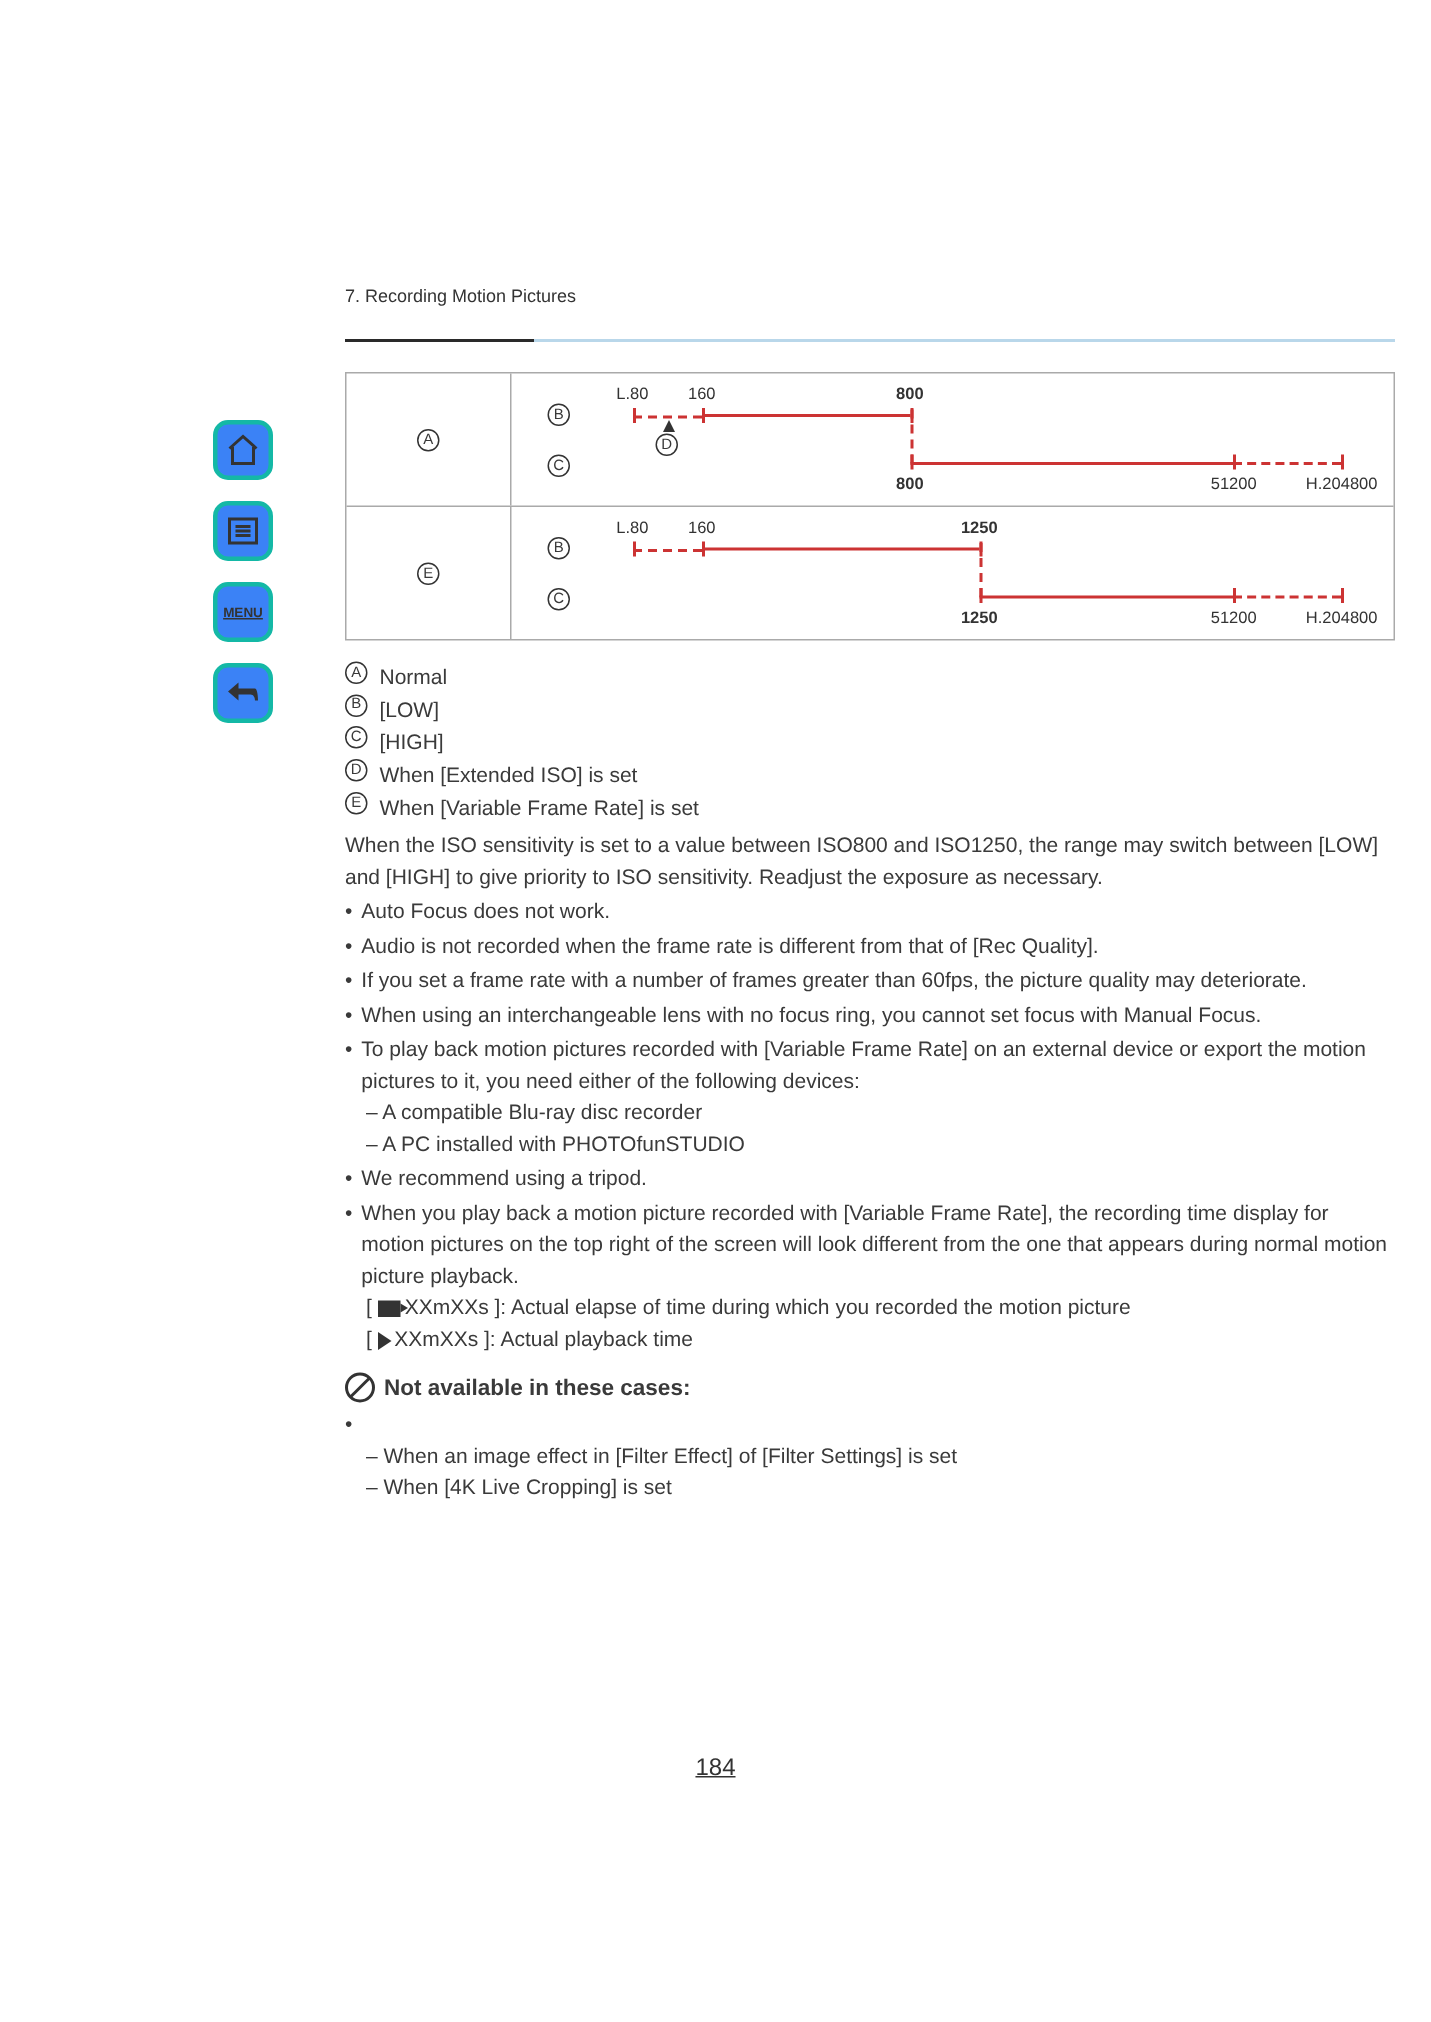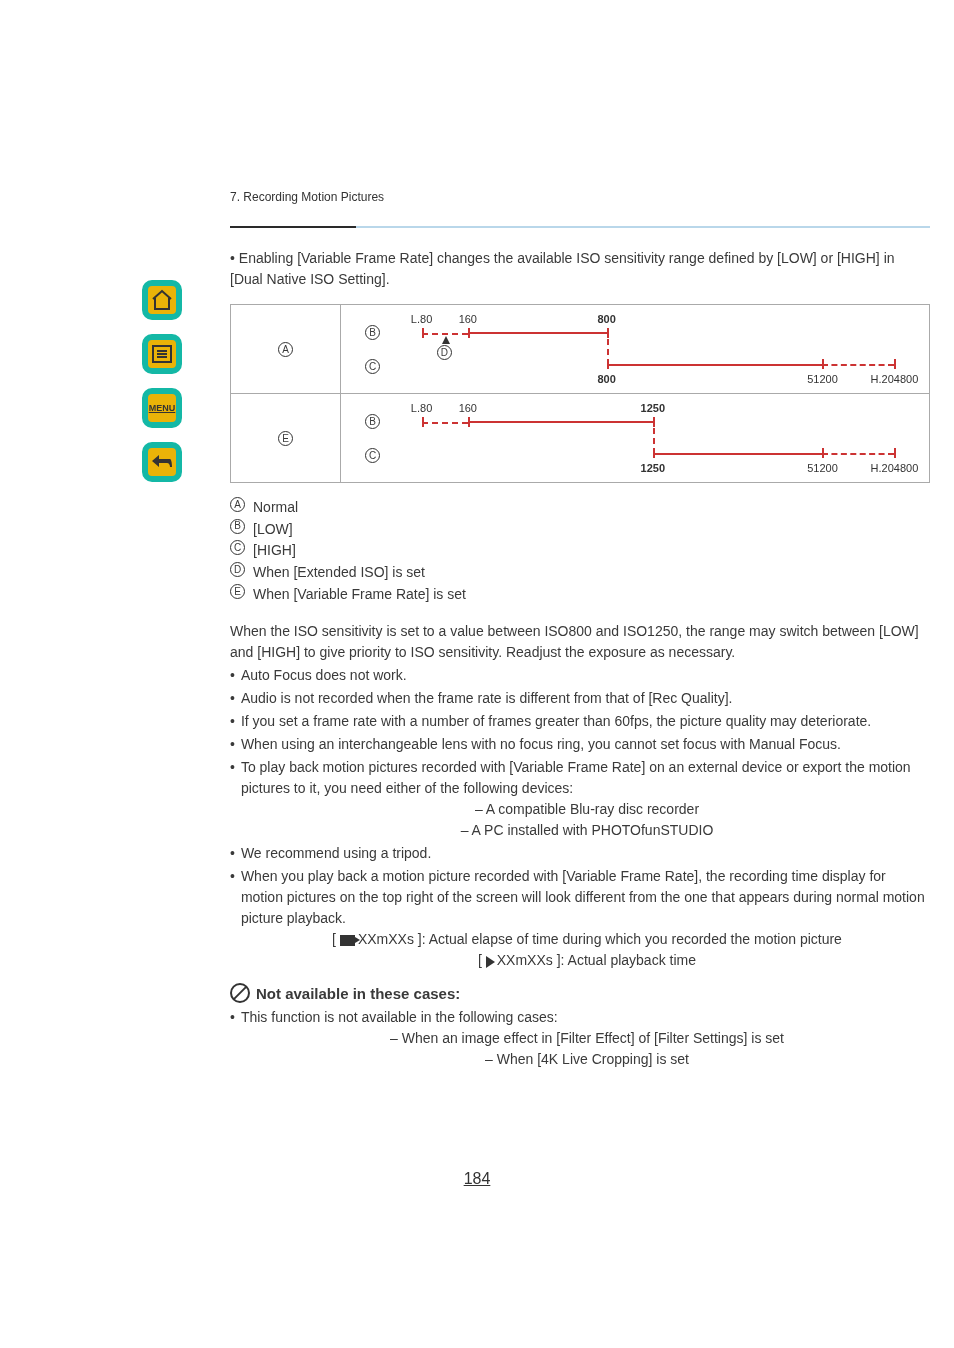--- a/index.html
+++ b/index.html
@@ -1,18 +1,18 @@
 <!DOCTYPE html>
 <html><head>
 <meta charset="utf-8">
 <style>
   * { margin: 0; padding: 0; box-sizing: border-box; }
   body { width: 954px; height: 1348px; background: #fff; font-family: Arial, Helvetica, sans-serif; color: #3a3a3a; position: relative; }
   .side-nav { position: absolute; left: 140px; top: 280px; width: 44px; display: flex; flex-direction: column; gap: 14px; align-items: center; }
-  .nav-icon { width: 40px; height: 40px; background: #eab308; border: 6px solid #14b8a6; border-radius: 10px; display: flex; align-items: center; justify-content: center; }
+  .nav-icon { width: 40px; height: 40px; background: #3b82f6; border: 3px solid #14b8a6; border-radius: 10px; display: flex; align-items: center; justify-content: center; }
   .nav-icon svg { width: 24px; height: 24px; }
   .nav-menu-text { font-size: 9px; font-weight: bold; text-decoration: underline; color: #333; }
   .content { position: absolute; left: 230px; top: 190px; width: 700px; }
   .section-header { font-size: 12px; color: #333; padding-bottom: 22px; }
   .header-rule { height: 2px; background: linear-gradient(to right, #2a2a2a 0%, #2a2a2a 18%, #b9d7ea 18%, #b9d7ea 100%); margin-bottom: 20px; }
   .intro { font-size: 14px; line-height: 1.5; margin-bottom: 14px; }
   .diagram-wrap { border: 1px solid #aaa; display: flex; flex-direction: column; margin-bottom: 14px; }
   .diagram-row { display: flex; align-items: stretch; }
   .diagram-row + .diagram-row { border-top: 1px solid #aaa; }
   .diagram-label-cell { width: 110px; border-right: 1px solid #aaa; display: flex; align-items: center; justify-content: center; }
@@ -24,21 +24,21 @@
   .tick-label { position: absolute; font-size: 11px; top: -4px; color: #333; transform: translateX(-50%); }
   .tick-label.bold { font-weight: bold; top: auto; bottom: -4px; }
   .line-solid { position: absolute; height: 2px; background: #c33; }
   .line-dash { position: absolute; height: 0; border-top: 2px dashed #c33; }
   .tick { position: absolute; width: 2px; height: 10px; background: #c33; }
   .legend { font-size: 14px; line-height: 1.55; }
   .legend-row { display: flex; gap: 8px; }
   .body-text { font-size: 14px; line-height: 1.5; }
   .bullet { display: flex; gap: 6px; margin-top: 2px; }
   .bullet-dot { flex: 0 0 auto; }
-  .subdash { padding-left: 14px; text-align: center; }
+  .subdash { padding-left: 14px; }
   .na-title { display: flex; align-items: center; gap: 6px; margin-top: 12px; margin-bottom: 4px; }
   .na-title-text { font-weight: bold; font-size: 15px; }
   .na-icon { width: 20px; height: 20px; border: 2px solid #333; border-radius: 50%; display: flex; align-items: center; justify-content: center; position: relative; }
   .na-icon::before { content: ""; position: absolute; width: 18px; height: 2px; background: #333; transform: rotate(-45deg); }
   .page-num { position: absolute; bottom: 160px; left: 0; width: 954px; text-align: center; font-size: 16px; text-decoration: underline; color: #333; }
   .play-tri { display: inline-block; width: 0; height: 0; border-left: 9px solid #333; border-top: 6px solid transparent; border-bottom: 6px solid transparent; vertical-align: middle; margin-right: 2px; }
   .cam-ico { display: inline-block; width: 15px; height: 11px; background: #333; position: relative; vertical-align: middle; margin-right: 3px; }
   .cam-ico::after { content: ""; position: absolute; right: -5px; top: 2px; width: 0; height: 0; border-left: 5px solid #333; border-top: 3.5px solid transparent; border-bottom: 3.5px solid transparent; }
   .d-pointer { position: absolute; font-size: 10px; }
   .d-arrow { position: absolute; width: 0; height: 0; border-left: 4px solid transparent; border-right: 4px solid transparent; border-bottom: 8px solid #333; }
@@ -68,21 +68,20 @@
     <svg viewBox="0 0 24 24">
         <path fill="#333" d="M20 9 H9 V5 L2 11 L9 17 V13 H17 C19 13 20 15 20 17 L22 17 C22 12 21 9 20 9 Z"></path>
       </svg>
   </div>
 </div>
 
 <div class="content">
   <div class="section-header">7. Recording Motion Pictures</div>
   <div class="header-rule"></div>
 
-  <div class="intro body-text">• Enabling [Variable Frame Rate] changes the available ISO sensitivity range defined by [LOW] or [HIGH] in [Dual Native ISO Setting].</div>
 
   <div class="diagram-wrap">
 
     <div class="diagram-row">
       <div class="diagram-label-cell">
         <span class="circled">A</span>
       </div>
       <div class="diagram-chart-cell">
 
         <div class="iso-row">
@@ -168,21 +167,21 @@
         <span>[HIGH]</span>
       </div>
     <div class="legend-row">
         <span class="circled">D</span>
         <span>When [Extended ISO] is set</span>
       </div>
     <div class="legend-row">
         <span class="circled">E</span>
         <span>When [Variable Frame Rate] is set</span>
       </div>
-    <div class="body-text" style="margin-top:16px">When the ISO sensitivity is set to a value between ISO800 and ISO1250, the range may switch between [LOW] and [HIGH] to give priority to ISO sensitivity. Readjust the exposure as necessary.</div>
+    <div class="body-text" style="margin-top:4px">When the ISO sensitivity is set to a value between ISO800 and ISO1250, the range may switch between [LOW] and [HIGH] to give priority to ISO sensitivity. Readjust the exposure as necessary.</div>
   </div>
 
   <div class="body-text">
     <div class="bullet">
         <span class="bullet-dot">•</span>
         <span>Auto Focus does not work.</span>
       </div>
     <div class="bullet">
         <span class="bullet-dot">•</span>
         <span>Audio is not recorded when the frame rate is different from that of [Rec Quality].</span>
@@ -213,20 +212,19 @@
     <div class="subdash">[ <span class="play-tri"></span><span>XXmXXs</span> <span>]: Actual playback time</span></div>
   </div>
 
   <div class="na-title">
     <span class="na-icon"></span>
     <span class="na-title-text">Not available in these cases:</span>
   </div>
   <div class="body-text">
     <div class="bullet">
         <span class="bullet-dot">•</span>
-        <span>This function is not available in the following cases:</span>
       </div>
     <div class="subdash">– <span>When an image effect in [Filter Effect] of [Filter Settings] is set</span></div>
     <div class="subdash">– <span>When [4K Live Cropping] is set</span></div>
   </div>
 </div>
 
 <div class="page-num">184</div>
 
 </body></html>

